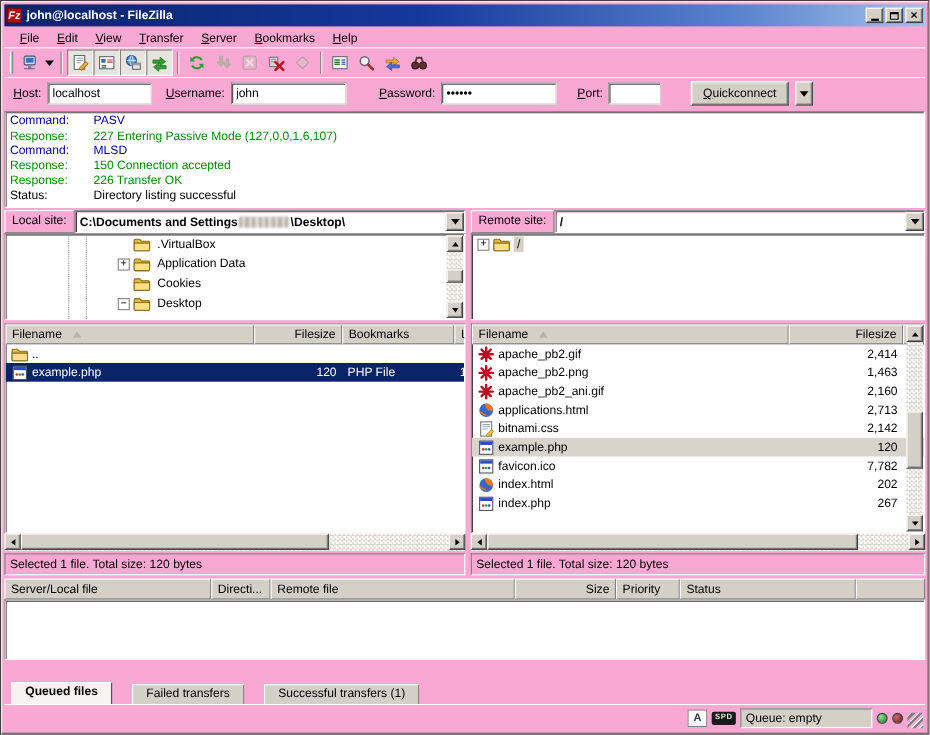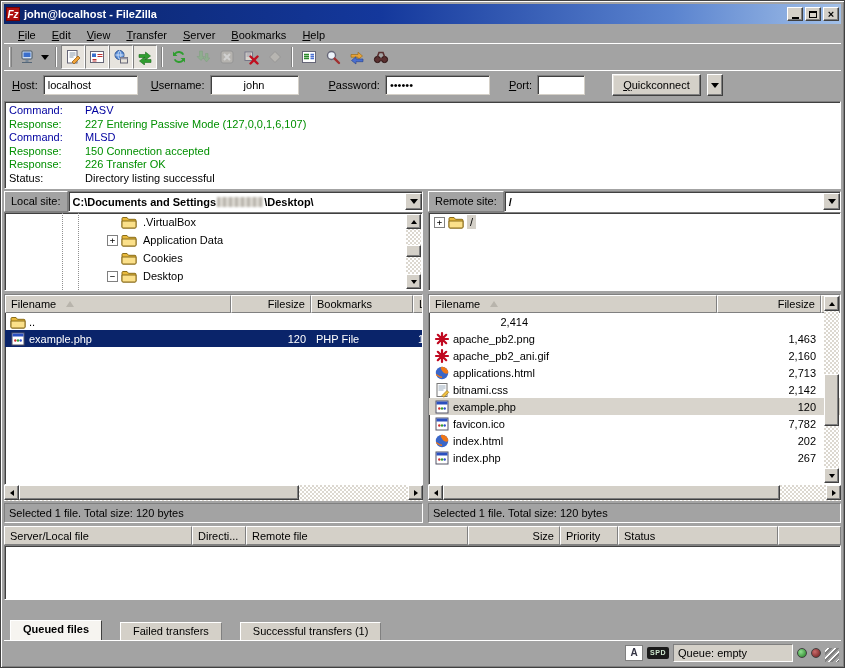--- a/index.html
+++ b/index.html
@@ -1,19 +1,19 @@
 <!DOCTYPE html>
 <html><head>
 <meta charset="utf-8">
 <style>
   * { box-sizing: border-box; margin:0; padding:0; }
   html,body { width:845px; height:668px; overflow:hidden; }
   body { font-family:"Liberation Sans","DejaVu Sans",sans-serif; font-size:11px; color:#000; background:#d4d0c8; }
 
-  .window { width:845px; height:668px; background:#a3a3a3; border:1px solid #404040;
+  .window { width:845px; height:668px; background:#f9a8d4; border:1px solid #404040;
             box-shadow: inset 1px 1px 0 #ffffff, inset -1px -1px 0 #808080;
             padding:3px; display:flex; flex-direction:column; }
 
   
   .titlebar { height:20px; background:linear-gradient(90deg,#0a246a 0%,#14389c 45%,#5b84cf 80%,#a2c0e8 100%);
               display:flex; align-items:center; padding:0 2px; flex:0 0 auto; }
   .app-icon { width:14px; height:14px; background:#b01010; color:#fff; font-weight:bold; font-style:italic;
               font-size:10px; line-height:14px; text-align:center; margin-right:4px; border:1px solid #700; }
   .title-text { color:#fff; font-weight:bold; font-size:11px; flex:1; white-space:nowrap; }
   .winbtns { display:flex; gap:2px; }
@@ -285,21 +285,21 @@
             <path d="M4.5 7.5L6 3.5h4l1.5 4" fill="none" stroke="#5a3030" stroke-width="1.6"></path>
             <rect x="6.5" y="9" width="3" height="2.2" fill="#5a3030"></rect>
           </svg></span>
       </div>
     </div>
 
   <div class="quickbar">
     <span class="ql">Host:</span>
     <input class="field" style="width: 95px;" value="localhost">
     <span class="ql" style="margin-left:8px">Username:</span>
-    <input class="field" style="width: 89px; text-align: center;" value="john">
+    <input class="field" style="width: 105px;" value="john">
     <span class="ql" style="margin-left:25px">Password:</span>
     <input class="field" style="width: 105px;" value="••••••">
     <span class="ql" style="margin-left:14px">Port:</span>
     <input class="field" style="width: 48px;" value="">
     <button class="qc-btn" style="margin-left:22px">Quickconnect</button>
     <div class="qc-drop">
         <i class="tri tdn"></i>
       </div>
   </div>
 
@@ -463,20 +463,26 @@
               <span>Filename</span>
               <span class="sort-tri"></span>
             </div>
             <div class="hcell right" style="width:104px">
               <span>Filesize</span>
             </div>
             <div class="hcell fill"></div>
           </div>
         <div class="list-body" id="remote-list-body">
             <div class="lrow">
+              <div class="cell" style="width:288px">
+                <span class="fi"><svg width="16" height="16" viewBox="0 0 16 16">
+                    <path d="M8 2v12M2 8h12M3.8 3.8l8.4 8.4M12.2 3.8l-8.4 8.4" stroke="#c00820" stroke-width="2.2" stroke-linecap="round"></path>
+                  </svg></span>
+                <span>apache_pb2.gif</span>
+              </div>
               <div class="cell right" style="width:104px">2,414</div>
             </div>
             <div class="lrow">
               <div class="cell" style="width:288px">
                 <span class="fi"><svg width="16" height="16" viewBox="0 0 16 16">
                     <path d="M8 2v12M2 8h12M3.8 3.8l8.4 8.4M12.2 3.8l-8.4 8.4" stroke="#c00820" stroke-width="2.2" stroke-linecap="round"></path>
                   </svg></span>
                 <span>apache_pb2.png</span>
               </div>
               <div class="cell right" style="width:104px">1,463</div>

